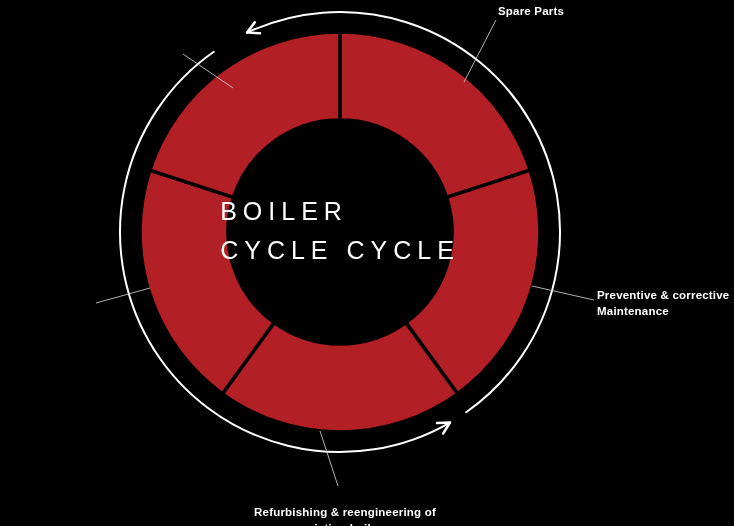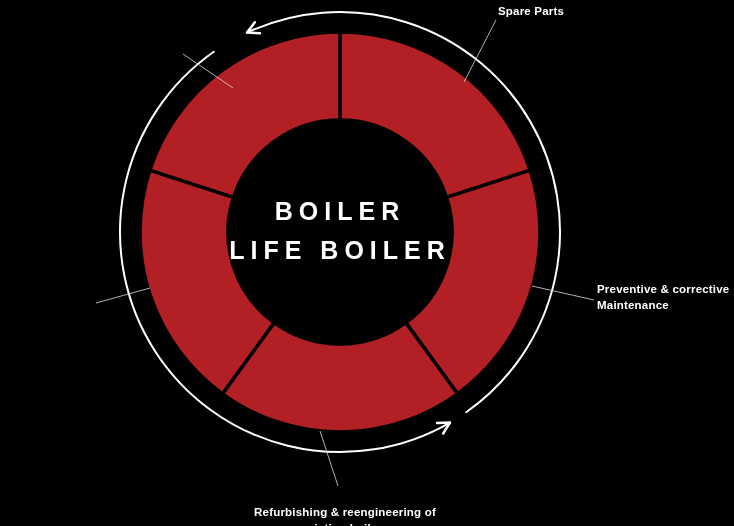--- a/index.html
+++ b/index.html
@@ -13,24 +13,23 @@
     height: 526px;
     background: #000;
     overflow: hidden;
     font-family: "Liberation Sans", "DejaVu Sans", sans-serif;
   }
   .center-title {
     position: absolute;
     left: 340px;
     top: 231px;
     transform: translate(-50%, -50%);
-    text-align: center;
     color: #fff;
     font-size: 25px;
-    font-weight: bold;
+    font-weight: normal;
     letter-spacing: 6px;
     line-height: 1.55;
     white-space: nowrap;
   }
   .seg-label {
     position: absolute;
     color: #fff;
     font-size: 11.5px;
     font-weight: 600;
     line-height: 1.35;
@@ -42,21 +41,21 @@
     top: 7px;
     text-align: right;
   }
   .lbl-spare-parts {
     left: 498px;
     top: 4px;
     text-align: right;
   }
   .lbl-preventive {
     left: 597px;
-    top: 282px;
+    top: 288px;
     text-align: left;
   }
   .lbl-commissioning {
     left: 6px;
     top: 293px;
     text-align: left;
   }
   .lbl-refurbishing {
     left: 345px;
     top: 488px;
@@ -83,21 +82,21 @@
       <polyline points="437.00791924875176,422.97928228970903 450,422.52558883257655 443.1110495649683,433.55021408261007" fill="none" stroke="#ffffff" stroke-width="2.5" stroke-linecap="round" stroke-linejoin="round"></polyline>
       <line x1="183" y1="54" x2="233" y2="88" stroke="#cfcfcf" stroke-width="1" opacity="0.85"></line>
       <line x1="496" y1="20" x2="464" y2="82" stroke="#cfcfcf" stroke-width="1" opacity="0.85"></line>
       <line x1="594" y1="300" x2="532" y2="286" stroke="#cfcfcf" stroke-width="1" opacity="0.85"></line>
       <line x1="96" y1="303" x2="150" y2="288" stroke="#cfcfcf" stroke-width="1" opacity="0.85"></line>
       <line x1="338" y1="486" x2="320" y2="431" stroke="#cfcfcf" stroke-width="1" opacity="0.85"></line>
     </svg>
 
   <div class="center-title">
     <div>BOILER</div>
-    <div>LIFE BOILER</div>
+    <div>CYCLE CYCLE</div>
   </div>
 
 
   <div class="seg-label lbl-spare-parts">Spare Parts</div>
 
   <div class="seg-label lbl-preventive">Preventive &amp; corrective
 Maintenance</div>
 
 
   <div class="seg-label lbl-refurbishing">Refurbishing &amp; reengineering of

